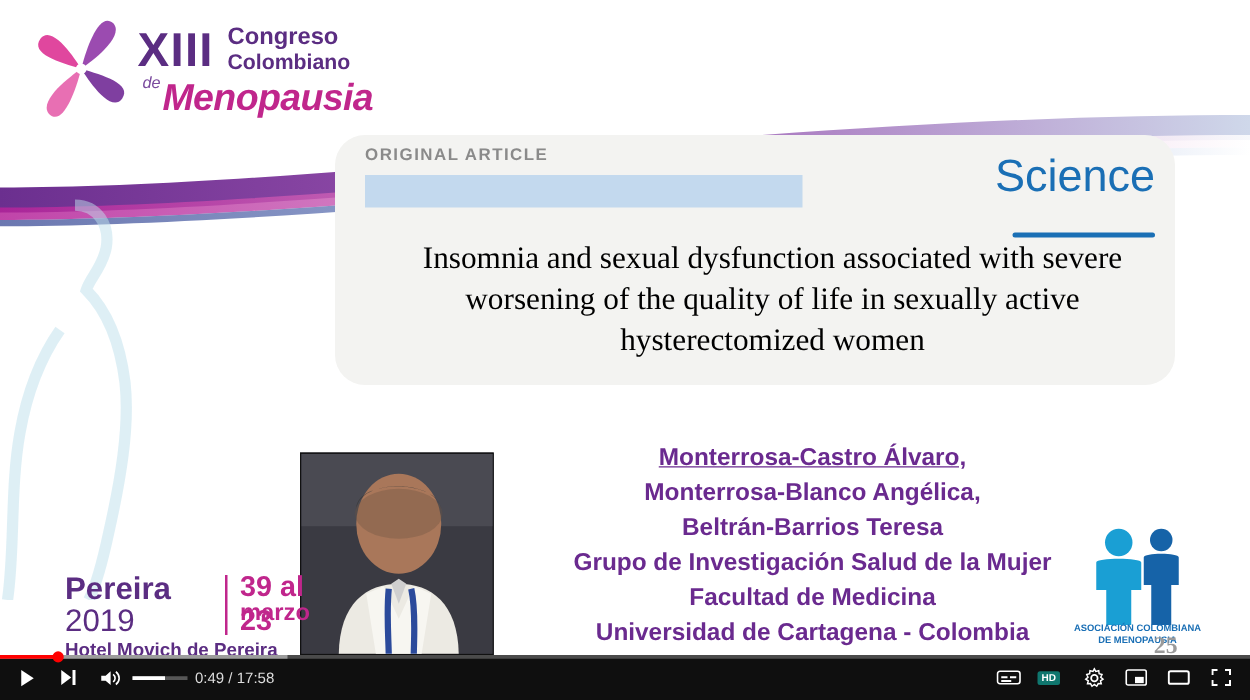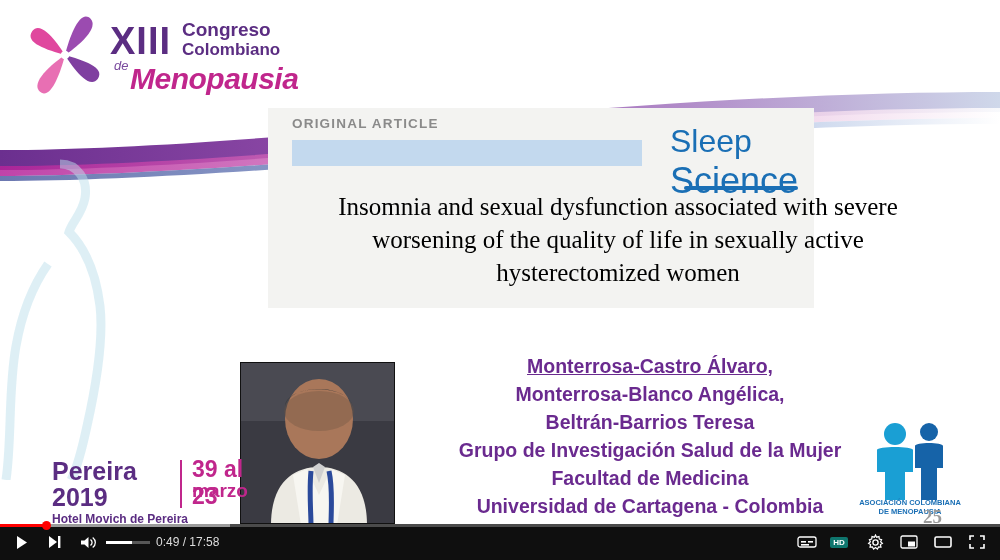--- a/index.html
+++ b/index.html
@@ -62,22 +62,23 @@
   }
 
   
   .silhouette {
     position: absolute; left: -10px; top: 150px; width: 130px; height: 330px;
     opacity: 0.5;
   }
 
   
   .article-panel {
-    position: absolute; left: 268px; top: 108px; width: 546px; height: 200px;
+    position: absolute; left: 268px; top: 108px; width: 672px; height: 200px;
     background: #f3f3f1;
+    border-radius: 24px;
   }
   .original-article {
     position: absolute; left: 24px; top: 8px;
     font-size: 13.5px; font-weight: bold; color: #8a8a8a;
     letter-spacing: 1.2px;
   }
   .blue-bar {
     position: absolute; left: 24px; top: 32px; width: 350px; height: 26px;
     background: #c3d9ee;
   }
@@ -126,37 +127,37 @@
   .authors .first { text-decoration: underline; }
 
   
   .date-block {
     position: absolute; left: 52px; top: 458px; width: 220px; color: #4a2a6a;
   }
   .date-block .pereira {
     font-size: 25px; font-weight: bold; color: #5b2d82; line-height: 26px;
   }
   .date-block .year {
-    font-size: 25px; font-weight: bold; color: #5b2d82; line-height: 26px;
+    font-size: 25px; font-weight: normal; color: #5b2d82; line-height: 26px;
   }
   .date-block .sep {
     position: absolute; left: 128px; top: 2px; width: 2px; height: 48px;
     background: #c0268c;
   }
   .date-block .d1 {
     position: absolute; left: 140px; top: -2px;
     font-size: 23px; font-weight: bold; color: #c0268c;
   }
   .date-block .d2 {
     position: absolute; left: 140px; top: 22px;
     font-size: 19px; font-weight: bold; color: #c0268c;
   }
   .date-block .hotel {
     position: absolute; left: 0; top: 54px;
-    font-size: 12px; font-weight: bold; color: #5b2d82;
+    font-size: 15px; font-weight: bold; color: #5b2d82;
   }
 
   
   .asoc {
     position: absolute; left: 855px; top: 420px; width: 120px; height: 110px;
   }
   .asoc .asoc-text {
     position: absolute; left: 0; top: 78px; width: 110px;
     text-align: center; font-size: 7.5px; font-weight: bold;
     color: #1a6fb5; line-height: 9px;
@@ -259,21 +260,20 @@
     <svg class="silhouette" viewBox="0 0 130 330">
       <path d="M68,10 C86,10 96,26 94,44 C92,60 82,70 78,80 C92,96 104,120 108,150 C112,186 104,230 96,270 C90,300 84,320 80,330 L0,330 L0,0 L40,0 C48,2 58,10 68,10 Z" fill="#dff0f5" opacity="0.0"></path>
       <path d="M70,14 C88,14 98,30 95,48 C92,64 82,72 79,82 C95,98 106,124 110,156 C114,192 106,236 97,276 C91,304 85,322 81,330" fill="none" stroke="#bfe0ec" stroke-width="9"></path>
       <path d="M16,330 C22,290 18,240 26,196 C32,162 44,134 58,114" fill="none" stroke="#bfe0ec" stroke-width="9"></path>
     </svg>
 
     <div class="article-panel">
       <div class="original-article">ORIGINAL ARTICLE</div>
       <div class="blue-bar"></div>
       <div class="sleep-science">
-        <span class="l1">Sleep</span>
         <span class="l2">Science</span>
       </div>
       <div class="sleep-underline"></div>
       <div class="article-title">Insomnia and sexual dysfunction associated with severe worsening of the quality of life in sexually active hysterectomized women</div>
     </div>
 
     <div class="photo">
       <svg viewBox="0 0 155 162" width="155" height="162">
         <rect x="0" y="0" width="155" height="162" fill="#3a3a42"></rect>
         <rect x="0" y="0" width="155" height="58" fill="#4a4a52"></rect>

